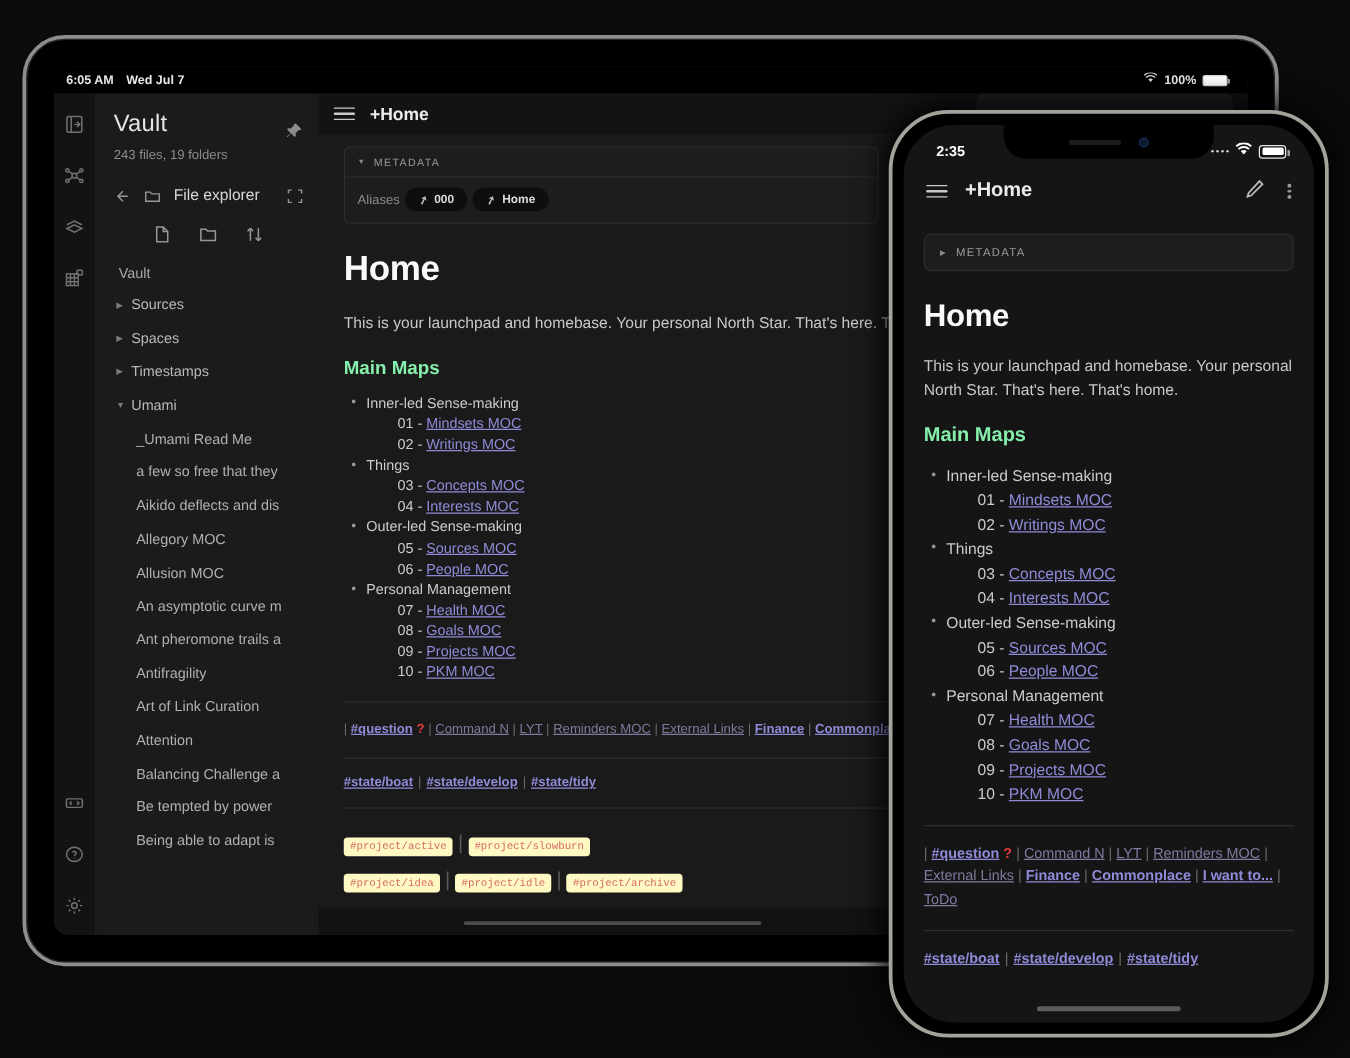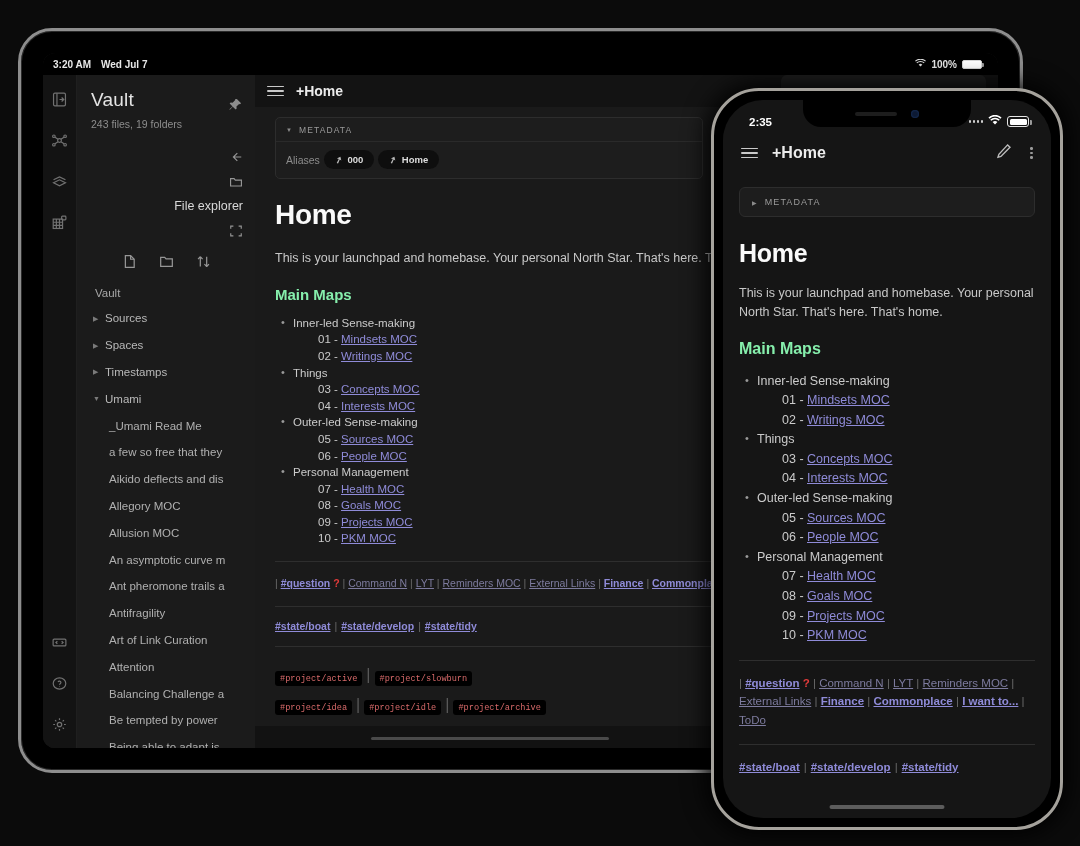--- a/index.html
+++ b/index.html
@@ -61,22 +61,22 @@
     width: 178px; flex: 0 0 178px; background: #1b1b1b;
     display: flex; flex-direction: column; overflow: hidden;
   }
   .vault-head { padding: 14px 14px 6px 14px; position: relative; }
   .vault-title { font-size: 19px; color: #e4e4e4; letter-spacing:.2px; }
   .vault-sub { font-size: 10.5px; color: #8d8d8d; margin-top: 7px; }
   .pin-btn { position: absolute; right: 12px; top: 22px; width: 16px; height: 16px; opacity:.62; }
   .pin-btn svg { width: 16px; height: 16px; fill: #d2d2d2; }
 
   .explorer-bar {
-    display: flex; align-items: flex-end; gap: 10px;
-    padding: 13px 12px 4px 12px; color: #cfcfcf; flex-direction: column;
+    display: flex; align-items: flex-start; gap: 10px;
+    padding: 13px 12px 4px 12px; color: #cfcfcf;
   }
   .explorer-bar .lbl { font-size: 12.5px; color: #d8d8d8; }
   .mini-ico { width: 15px; height: 15px; opacity:.72; display:flex; align-items:center; justify-content:center;}
   .mini-ico svg { width: 14px; height: 14px; stroke:#c6c6c6; fill:none; stroke-width:1.3; }
   .expand-ico { margin-left: auto; }
 
   .explorer-tools { display: flex; justify-content: center; gap: 22px; padding: 12px 0 10px 0; }
   .explorer-tools .mini-ico svg { width: 15px; height: 15px; }
 
   .tree { padding: 4px 0 0 0; overflow: hidden; flex: 1 1 auto; }
@@ -149,21 +149,21 @@
   .linkbar .sep { color: #6a6a6a; }
   .qmark { color: #e23b3b; font-weight: bold; }
 
   .statebar { font-size: 10.5px; }
   .statebar a { color: #8f8bd8; text-decoration: underline; font-weight: bold; }
   .statebar .sep { color: #6a6a6a; margin: 0 4px; }
 
   .tagrow { line-height: 1.85; }
   .ptag {
     font-family: "Liberation Mono", monospace; font-size: 8.6px;
-    color: #d86a6a; background: #000000; padding: 2.5px 5px; border-radius: 3px;
+    color: #d86a6a; background: #fef9c3; padding: 2.5px 5px; border-radius: 3px;
   }
   .tagrow .tsep { color: #5a5a5a; margin: 0 4px; }
 
   .v-scrollbar {
     position: absolute; right: 3px; top: 84px; width: 3px; height: 110px;
     background: #3a3a3a; border-radius: 2px;
   }
   .h-scrollbar {
     position: absolute; left: 116px; bottom: 8px; width: 238px; height: 3px;
     background: #4a4a4a; border-radius: 2px;
@@ -228,21 +228,21 @@
 </head>
 <body>
 
 <div id="stage">
 
   <div id="tablet-device">
     <div id="tablet-screen">
 
       <div class="ipad-status">
         <div class="st-left">
-          <span>3:20 AM</span>
+          <span>6:05 AM</span>
           <span>Wed Jul 7</span>
         </div>
         <div class="st-right">
           <span>
             <svg width="11" height="9" viewBox="0 0 16 12">
                 <path d="M8 10.4 5.4 7.7A3.7 3.7 0 0 1 10.6 7.7Z" fill="#ddd"></path>
                 <path d="M2.6 5.2a7.7 7.7 0 0 1 10.8 0" stroke="#ddd" stroke-width="1.5" fill="none"></path>
                 <path d="M.6 2.7a10.6 10.6 0 0 1 14.8 0" stroke="#ddd" stroke-width="1.5" fill="none"></path>
               </svg>
           </span>

